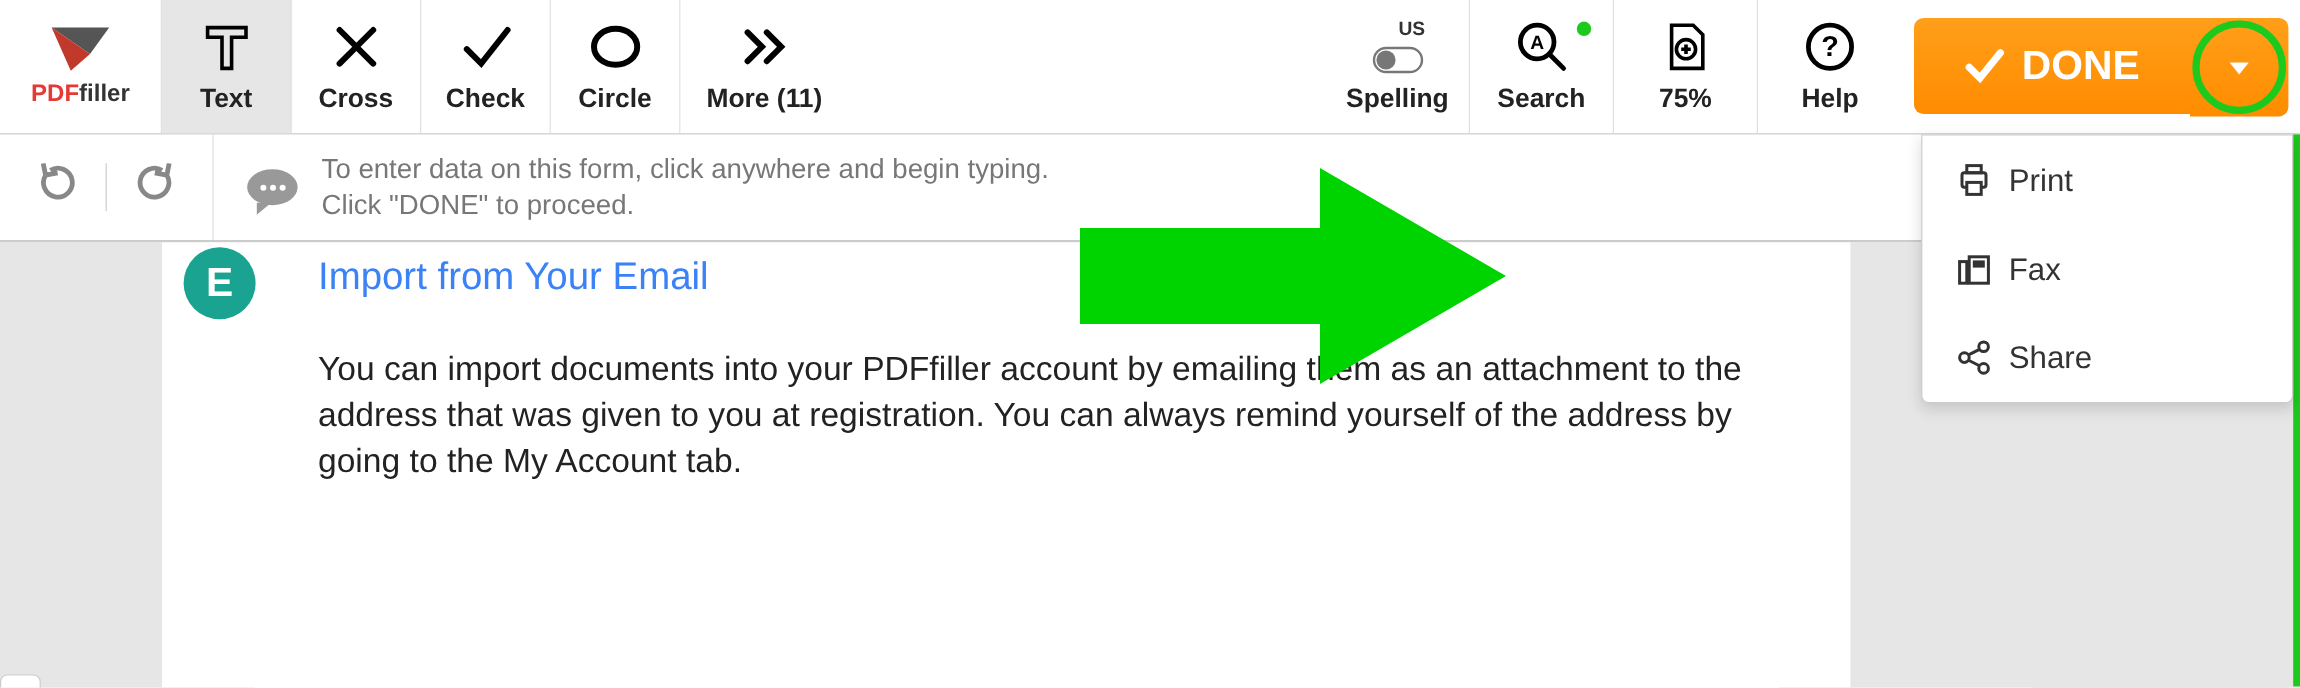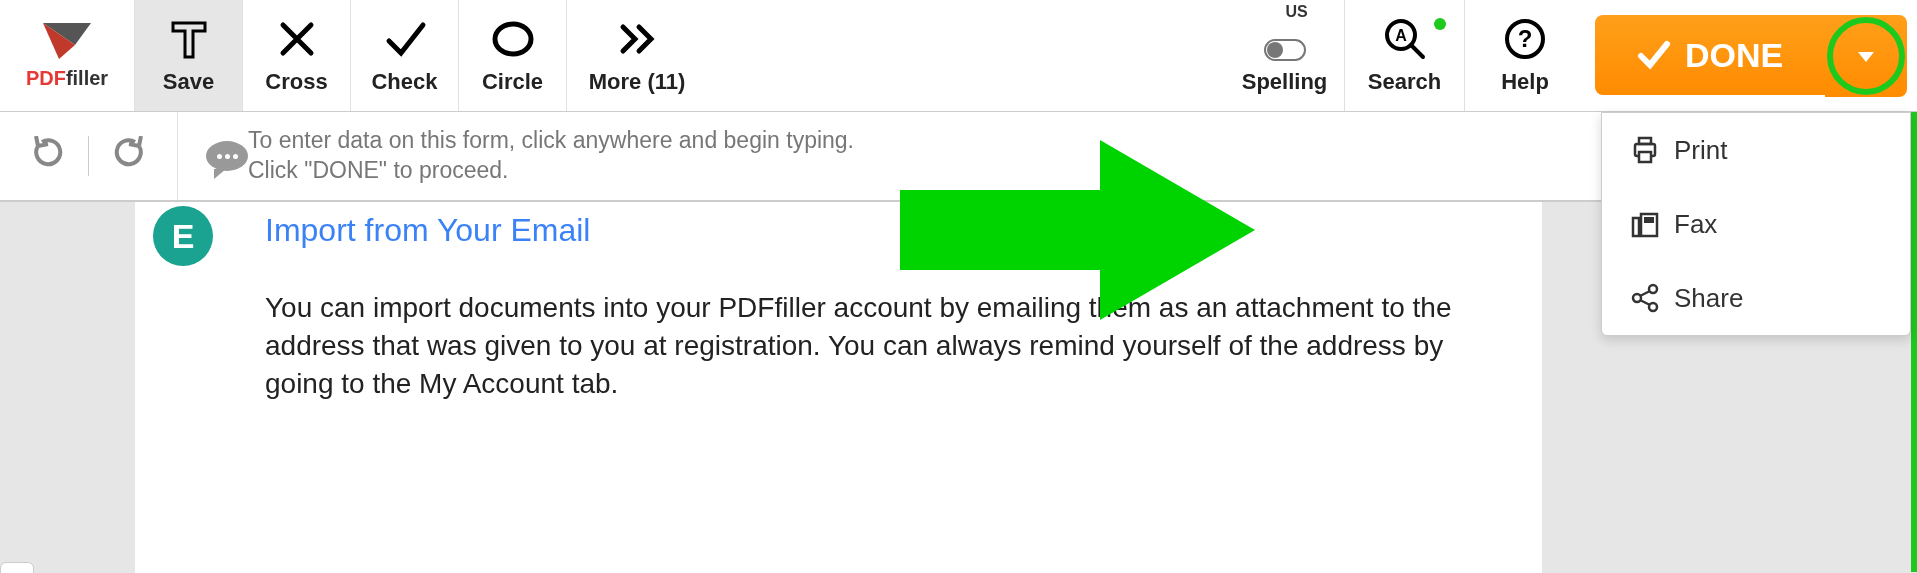--- a/index.html
+++ b/index.html
@@ -29,21 +29,21 @@
 
   .done-btn { width: 230px; height: 80px; margin: 15px 0 0 10px; background: linear-gradient(#ff9f1a, #ff8c00); color: #fff; font-size: 34px; font-weight: 700; border-radius: 8px 0 0 8px; display: flex; align-items: center; justify-content: center; gap: 14px; cursor: pointer; }
   .done-caret { width: 82px; height: 82px; margin: 15px 10px 0 0; background: linear-gradient(#ff9f1a, #ff8c00); border-radius: 0 8px 8px 0; display: flex; align-items: center; justify-content: center; cursor: pointer; position: relative; }
   .done-caret .circle { position: absolute; width: 78px; height: 78px; border: 6px solid #1ec91e; border-radius: 50%; top: 2px; left: 2px; pointer-events:none;}
   .done-caret svg { z-index: 2; }
 
   
   .info-bar { display: flex; height: 90px; background: #fff; border-bottom: 2px solid #ccc; }
   .undo-cell { width: 178px; display: flex; align-items: center; justify-content: center; gap: 24px; border-right: 1px solid #e0e0e0; }
   .undo-cell .divider { width: 1px; height: 40px; background: #ccc; }
-  .info-body { flex: 1; display: flex; align-items: center; padding: 0 28px; }
+  .info-body { flex: 1; display: flex; align-items: center; gap: 20px; padding: 0 28px; }
   .speech-bubble { width: 42px; height: 30px; background: #999; border-radius: 50%; position: relative; display:flex; align-items:center; justify-content:center; }
   .speech-bubble::after { content: ""; position: absolute; bottom: -8px; left: 8px; width: 0; height: 0; border-top: 10px solid #999; border-right: 12px solid transparent; }
   .speech-bubble .dots { display:flex; gap:3px; }
   .speech-bubble .dots span { width:5px; height:5px; background:#fff; border-radius:50%; }
   .info-text { font-size: 23px; color: #777; line-height: 1.3; }
 
   
   .doc-area { position: relative; height: calc(573px - 112px - 90px); background: #e6e6e6; padding-left: 135px; }
   .doc-page { background: #fff; height: 100%; padding: 10px 60px 0 130px; position: relative; margin-right: 375px; }
   .avatar-e { position:absolute; left: 18px; top: 4px; width: 60px; height: 60px; border-radius: 50%; background: #1aa391; color: #fff; display:flex; align-items:center; justify-content:center; font-size: 34px; font-weight: 600; }
@@ -54,21 +54,21 @@
   .big-arrow { position: absolute; top: 130px; left: 900px; width: 355px; height: 200px; pointer-events: none; z-index: 50; }
 
   
   .scroll-ctrl { position:absolute; left:0; top:360px; width:34px; height:120px; background:#fff; border:1px solid #ccc; border-radius:6px; display:flex; flex-direction:column; align-items:center; justify-content:space-around; }
 
   
   .dropdown { position: absolute; top: 112px; right: 6px; width: 310px; background: #fff; border: 1px solid #ccc; border-radius: 0 0 6px 6px; box-shadow: 0 4px 12px rgba(0,0,0,0.15); z-index: 100; }
   .drop-item { display: flex; align-items: center; gap: 12px; padding: 20px 26px; cursor: pointer; font-size: 26px; color: #333; }
   .drop-item.highlight { background: #e6e6e6; }
   .drop-icon { width: 34px; height: 34px; display:flex; align-items:center; justify-content:center; }
-  .us-label { position:absolute; top:3px; font-size:16px; font-weight:700; color:#333;margin-left:24px; }
+  .us-label { position:absolute; top:16px; font-size:16px; font-weight:700; color:#333;margin-left:24px; }
   .us-toggle { width:42px; height:22px; border:2px solid #777; border-radius:12px; position:relative; margin-top:22px; }
   .us-toggle::after { content:""; position:absolute; width:16px; height:16px; background:#777; border-radius:50%; top:1px; left:1px; }
   .tool-btn { position: relative; }
 
   .right-edge { position:absolute; right:0; top:112px; width:6px; height:460px; background:#1ec91e; }
 </style>
 </head>
 <body>
 
 <div class="top-bar">
@@ -85,21 +85,21 @@
     </div>
   </div>
 
   <div class="tool-group">
     <div class="tool-btn active narrow">
       <div class="tool-icon">
         <svg width="44" height="44" viewBox="0 0 44 44">
             <path d="M6 6 h32 v8 h-12 v26 h-8 v-26 h-12 z" fill="none" stroke="#000" stroke-width="3"></path>
           </svg>
       </div>
-      <div class="tool-label">Save</div>
+      <div class="tool-label">Text</div>
     </div>
     <div class="tool-btn narrow">
       <div class="tool-icon">
         <svg width="44" height="44" viewBox="0 0 44 44">
             <path d="M8 8 L36 36 M36 8 L8 36" stroke="#000" stroke-width="5" stroke-linecap="round"></path>
           </svg>
       </div>
       <div class="tool-label">Cross</div>
     </div>
     <div class="tool-btn narrow">
@@ -139,20 +139,30 @@
     <div class="tool-btn">
       <span class="zoom-dot"></span>
       <div class="tool-icon">
         <svg width="44" height="44" viewBox="0 0 44 44">
             <circle cx="18" cy="18" r="14" stroke="#000" stroke-width="4" fill="none"></circle>
             <text x="18" y="24" font-size="16" text-anchor="middle" font-weight="700">A</text>
             <path d="M28 28 L40 40" stroke="#000" stroke-width="4" stroke-linecap="round"></path>
           </svg>
       </div>
       <div class="tool-label">Search</div>
+    </div>
+    <div class="tool-btn">
+      <div class="tool-icon">
+        <svg width="44" height="44" viewBox="0 0 44 44">
+            <path d="M10 4 h18 l8 8 v28 h-26 z" stroke="#000" stroke-width="3" fill="none"></path>
+            <circle cx="22" cy="24" r="8" stroke="#000" stroke-width="3" fill="none"></circle>
+            <path d="M22 20 v8 M18 24 h8" stroke="#000" stroke-width="3"></path>
+          </svg>
+      </div>
+      <div class="tool-label">75%</div>
     </div>
     <div class="tool-btn">
       <div class="tool-icon">
         <svg width="44" height="44" viewBox="0 0 44 44">
             <circle cx="22" cy="22" r="18" stroke="#000" stroke-width="4" fill="none"></circle>
             <text x="22" y="30" font-size="24" text-anchor="middle" font-weight="700">?</text>
           </svg>
       </div>
       <div class="tool-label">Help</div>
     </div>

